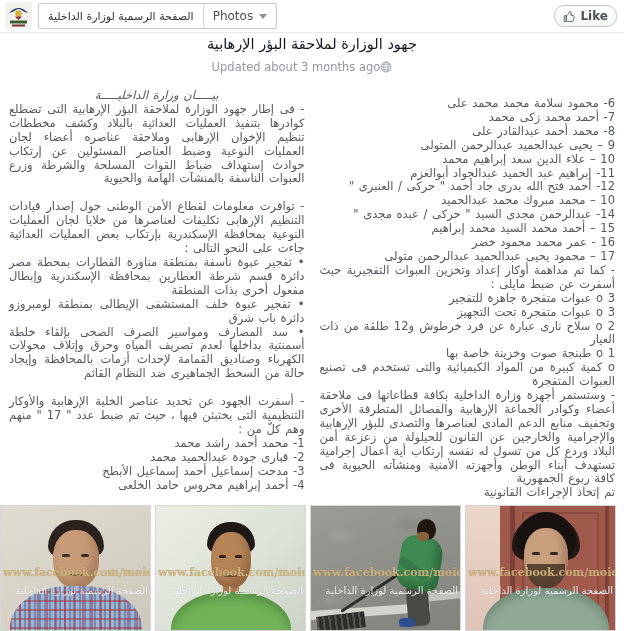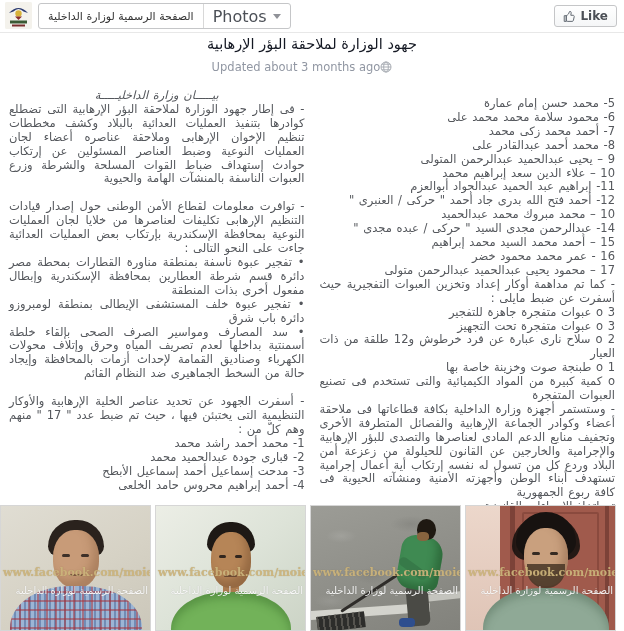--- a/index.html
+++ b/index.html
@@ -7,24 +7,24 @@
     width:624px;height:631px;position:relative;overflow:hidden;
     background:#ffffff;
     font-family:"DejaVu Sans","Liberation Sans",sans-serif;
     -webkit-font-smoothing:antialiased;
   }
   
   .top-bar{position:absolute;top:0;left:0;width:624px;height:32px;background:#fff;border-bottom:1px solid #e8e8e8;}
   .avatar{position:absolute;left:5px;top:2px;width:27px;height:27px;border-radius:2px;overflow:hidden;background:#f4f2ec;cursor:pointer;}
   .crumb-group{position:absolute;left:38px;top:3px;height:24px;display:flex;align-items:stretch;border:1px solid #c5c6c8;border-radius:3px;background:#fff;}
   .crumb-page{display:flex;align-items:center;padding:0 9px;font-size:11px;color:#333;direction:rtl;cursor:pointer;white-space:nowrap;}
-  .crumb-photos{display:flex;align-items:center;gap:6px;padding:0 9px;border-left:1px solid #d8d8d8;font-size:16px;color:#4b4f56;cursor:pointer;}
+  .crumb-photos{display:flex;align-items:center;gap:6px;padding:0 9px;border-left:1px solid #d8d8d8;font-size:12px;color:#4b4f56;cursor:pointer;}
   .caret{width:0;height:0;border-left:4px solid transparent;border-right:4px solid transparent;border-top:5px solid #909298;margin-top:1px;}
   .like-btn{position:absolute;right:7px;top:5px;height:20px;padding:0 8px;display:flex;align-items:center;gap:4px;
-    border:1px solid #c5c6c8;border-radius:3px;background:linear-gradient(#ffffff,#f5f6f7);
+    border:1px solid #c5c6c8;border-radius:10px;background:linear-gradient(#ffffff,#f5f6f7);
     font-size:12px;font-weight:bold;color:#4b4f56;cursor:pointer;}
   
   .title-row{position:absolute;top:36px;left:0;width:624px;text-align:center;
     font-size:14.5px;font-weight:normal;color:#141823;direction:rtl;}
   .updated-row{position:absolute;top:60px;left:0;width:604px;display:flex;justify-content:center;align-items:center;gap:0;
     font-size:11.5px;color:#9197a3;}
   
   .text-area{position:absolute;top:89px;left:9px;width:606px;display:flex;gap:15px;direction:ltr;}
   .col{width:296px;font-size:11.5px;line-height:13.9px;color:#54575c;direction:rtl;}
   .col-right{padding-top:8px;}
@@ -157,21 +157,20 @@
       <div class="para">• تفجير عبوة خلف المستشفى الإيطالى بمنطقة لومبروزو دائرة باب شرق</div>
       <div class="para">• سد المصارف ومواسير الصرف الصحى بإلقاء خلطة أسمنتية بداخلها لعدم تصريف المياه وحرق وإتلاف محولات الكهرباء وصناديق القمامة لإحداث أزمات بالمحافظة وإيجاد حالة من السخط الجماهيرى ضد النظام القائم</div>
       <div class="para blank"></div>
       <div class="para">- أسفرت الجهود عن تحديد عناصر الخلية الإرهابية والأوكار التنظيمية التى يختبئن فيها ، حيث تم ضبط عدد " 17 " منهم وهم كلّ من :</div>
       <div class="para">1- محمد أحمد راشد محمد</div>
       <div class="para">2- قبارى جودة عبدالحميد محمد</div>
       <div class="para">3- مدحت إسماعيل أحمد إسماعيل الأبطح</div>
       <div class="para">4- أحمد إبراهيم محروس حامد الخلعى</div>
     </div>
   <div class="col col-right">
-      <div class="para">5- محمد حسن إمام عمارة</div>
       <div class="para">6- محمود سلامة محمد محمد على</div>
       <div class="para">7- أحمد محمد زكى محمد</div>
       <div class="para">8- محمد أحمد عبدالقادر على</div>
       <div class="para">9 – يحيى عبدالحميد عبدالرحمن المتولى</div>
       <div class="para">10 – علاء الدين سعد إبراهيم محمد</div>
       <div class="para">11- إبراهيم عبد الحميد عبدالجواد أبوالعزم</div>
       <div class="para">12- أحمد فتح الله بدرى جاد أحمد " حركى / العنبرى "</div>
       <div class="para">10 – محمد مبروك محمد عبدالحميد</div>
       <div class="para">14- عبدالرحمن مجدى السيد " حركى / عبده مجدى "</div>
       <div class="para">15 – أحمد محمد السيد محمد إبراهيم</div>

